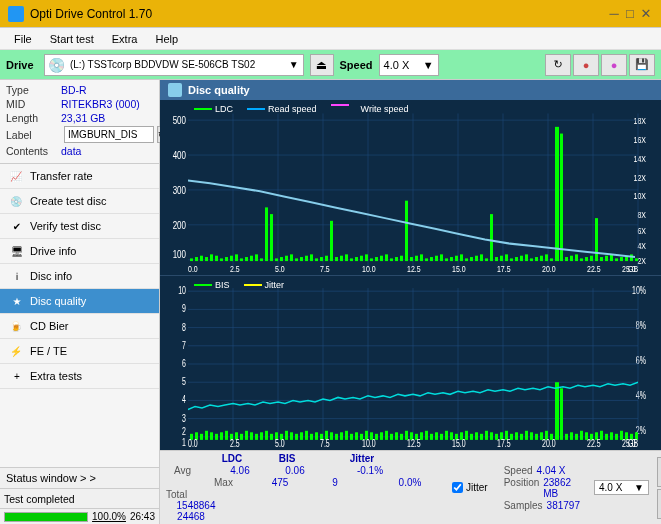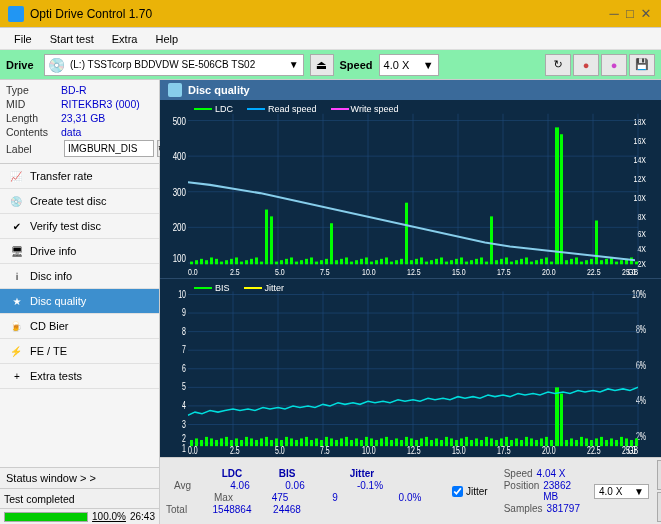--- a/index.html
+++ b/index.html
@@ -190,28 +190,28 @@
         <span class="disc-val">BD-R</span>
       </div>
       <div class="disc-row">
         <span class="disc-key">MID</span>
         <span class="disc-val">RITEKBR3 (000)</span>
       </div>
       <div class="disc-row">
         <span class="disc-key">Length</span>
         <span class="disc-val">23,31 GB</span>
       </div>
-      <div class="disc-row">
-        <span class="disc-key">Contents</span>
-        <span class="disc-val">data</span>
-      </div>
       <div class="disc-row label-row">
         <span class="disc-key">Label</span>
         <input type="text" class="label-input" value="IMGBURN_DIS" style="">
         <button style="width:17px;height:17px;font-size:9px;border:1px solid #aaa;background:#e0e0e0;cursor:pointer;padding:0;">↻</button>
+      </div>
+      <div class="disc-row">
+        <span class="disc-key">Contents</span>
+        <span class="disc-val">data</span>
       </div>
     </div>
 
     <div class="nav-items">
       <div class="nav-item">
         <span class="nav-item-icon">📈</span>
         <span>Transfer rate</span>
       </div>
       <div class="nav-item">
         <span class="nav-item-icon">💿</span>
@@ -276,21 +276,21 @@
 
         <div style="display:flex;gap:14px;padding:2px 4px;position:absolute;top:2px;left:30px;z-index:2;">
           <div style="display:flex;align-items:center;gap:3px;">
             <div style="width:18px;height:2px;background:#00ff00;"></div>
             <span style="color:white;font-size:9px;">LDC</span>
           </div>
           <div style="display:flex;align-items:center;gap:3px;">
             <div style="width:18px;height:2px;background:#00aaff;"></div>
             <span style="color:white;font-size:9px;">Read speed</span>
           </div>
-          <div style="display:flex;align-items:center;gap:2px;">
+          <div style="display:flex;gap:12px;">
             <div style="width:18px;height:2px;background:#ff44ff;"></div>
             <span style="color:white;font-size:9px;">Write speed</span>
           </div>
         </div>
         <svg viewBox="0 0 490 130" width="490" height="100%" style="position:absolute;left:0;top:0;" preserveAspectRatio="none">
 
           <rect width="490" height="130" fill="#0d2a44"></rect>
 
           <text x="26" y="18" fill="white" font-size="8" text-anchor="end">500</text>
           <text x="26" y="44" fill="white" font-size="8" text-anchor="end">400</text>
@@ -622,21 +622,21 @@
         </div>
 
         <div style="display:flex;gap:0;margin-left:48px;">
           <span style="width:36px;color:#555;">Max</span>
           <span style="width:60px;text-align:center;color:#0000cc;">475</span>
           <span style="width:50px;text-align:center;color:#0000cc;">9</span>
           <span style="width:20px;"></span>
           <span style="width:60px;text-align:center;color:#0000cc;">0.0%</span>
         </div>
 
-        <div style="display:flex;gap:0;">
+        <div style="display:flex;gap:0;flex-direction:column;">
           <span style="width:36px;color:#555;">Total</span>
           <span style="width:60px;text-align:center;color:#0000cc;">1548864</span>
           <span style="width:50px;text-align:center;color:#0000cc;">24468</span>
         </div>
       </div>
 
       <div style="display:flex;align-items:center;gap:3px;margin-left:4px;">
         <input type="checkbox" checked="" style="width: 11px; height: 11px;">
         <span style="font-size:10px;">Jitter</span>
       </div>

